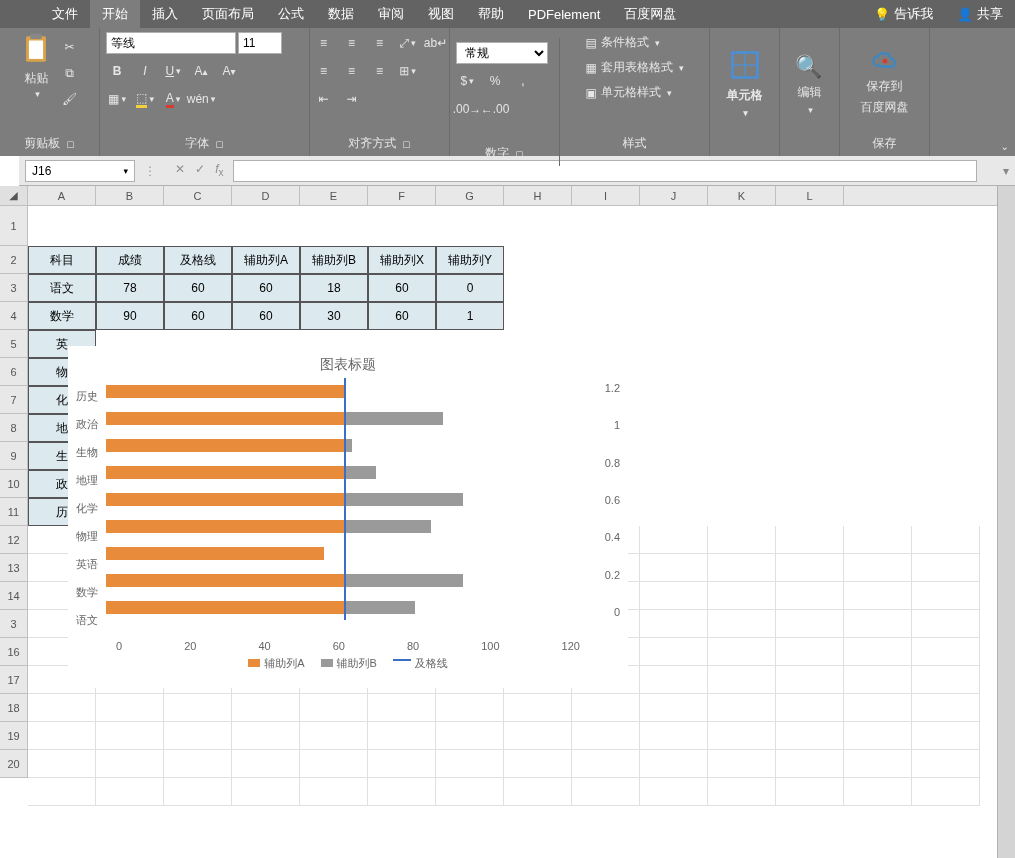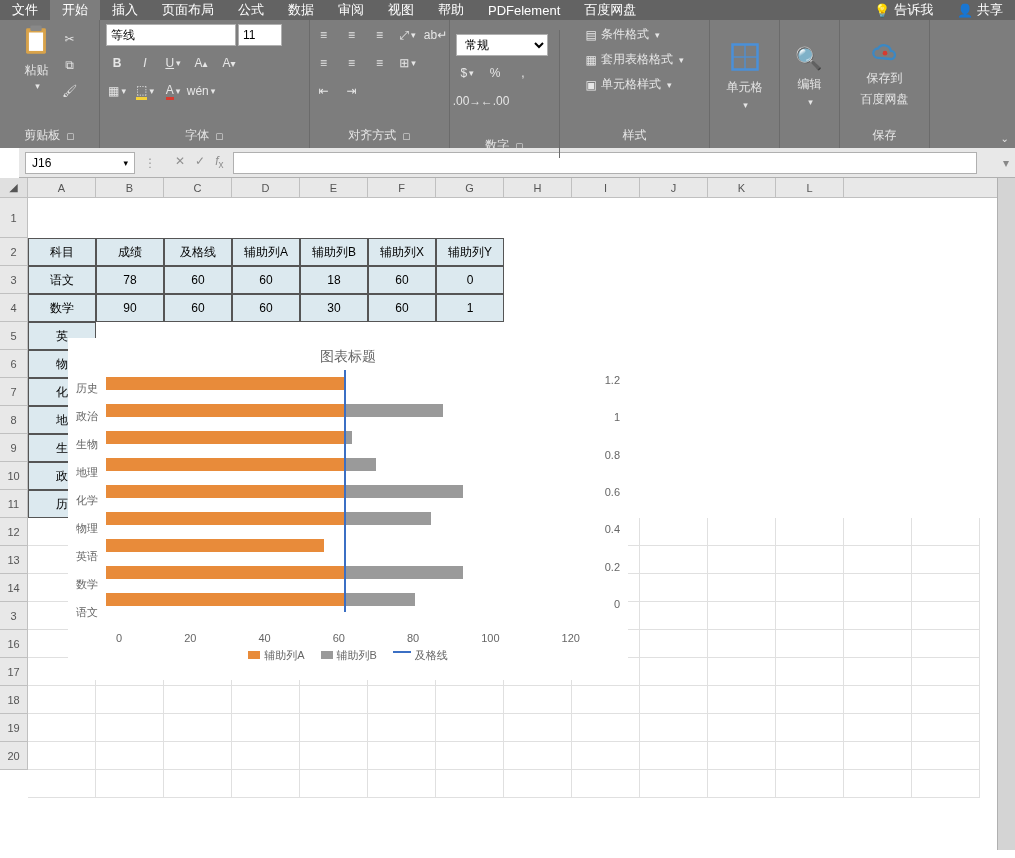--- a/index.html
+++ b/index.html
@@ -1,17 +1,17 @@
 <!DOCTYPE html>
 <html><head>
 <meta charset="utf-8">
 <style>
 *{box-sizing:border-box;margin:0;padding:0;font-family:"Microsoft YaHei",Arial,sans-serif;}
 body{background:#ffffff;width:1015px;height:858px;overflow:hidden;font-size:12px;}
-.titlebar{background:#636363;height:20px;display:flex;align-items:center;color:#fff;}
+.titlebar{background:#636363;height:28px;display:flex;align-items:center;color:#fff;padding-left:40px;}
 .menu-item{padding:0 12px;height:100%;display:flex;align-items:center;cursor:pointer;font-size:13px;}
 .menu-item.active{background:#7d7d7d;}
 .menu-right{margin-left:auto;display:flex;align-items:center;height:100%;}
 .ribbon{background:#7d7d7d;height:128px;display:flex;align-items:flex-start;position:relative;}
 .rgroup{display:flex;flex-direction:column;align-items:center;height:100%;border-right:1px solid #6b6b6b;padding:4px 6px 2px;color:#e6e6e6;}
 .rgroup-body{flex:1;display:flex;align-items:flex-start;gap:4px;}
 .rgroup-label{font-size:12px;color:#e6e6e6;padding:2px 0;display:flex;align-items:center;gap:6px;}
 .icon-btn{display:flex;align-items:center;justify-content:center;width:22px;height:22px;color:#e6e6e6;cursor:pointer;}
 .big-icon{width:36px;height:36px;}
 .paste-col{display:flex;flex-direction:column;align-items:center;gap:2px;}
@@ -207,21 +207,21 @@
           <span>单元格样式</span>
           <span class="drop-arrow">▾</span>
         </div>
     </div>
     <div class="rgroup-label">
         <span>样式</span>
       </div>
   </div>
 
   <div class="rgroup" style="width:70px;">
-    <div class="rgroup-body" style="flex-direction:column;align-items:center;justify-content:center;">
+    <div class="rgroup-body" style="flex-direction:column;align-items:center;justify-content:center;font-weight:bold;">
       <div><svg width="30" height="30" viewBox="0 0 24 24">
             <rect x="2" y="2" width="20" height="20" fill="none" stroke="#4a90d9" stroke-width="2"></rect>
             <line x1="2" y1="12" x2="22" y2="12" stroke="#4a90d9"></line>
             <line x1="12" y1="2" x2="12" y2="22" stroke="#4a90d9"></line>
           </svg></div>
       <div style="font-size:12px;">单元格</div>
       <div class="drop-arrow">▾</div>
     </div>
     <div class="rgroup-label">&nbsp;</div>
   </div>

